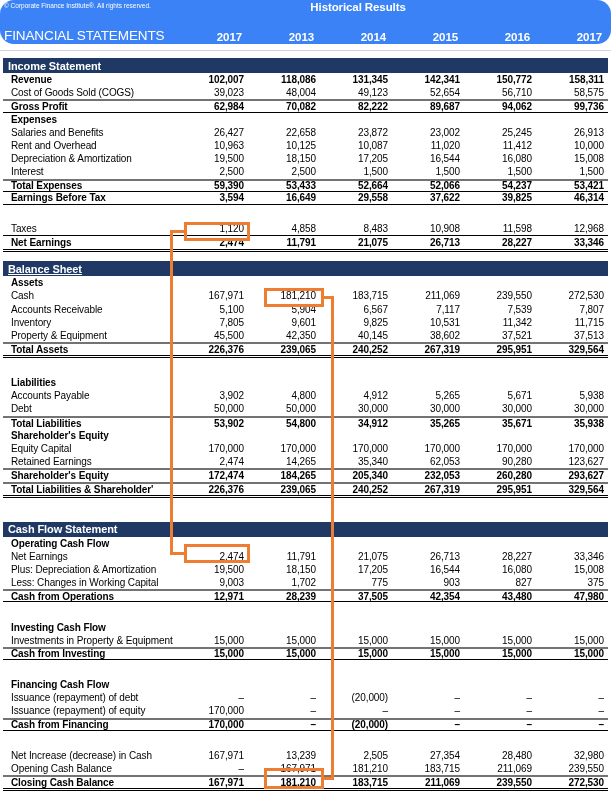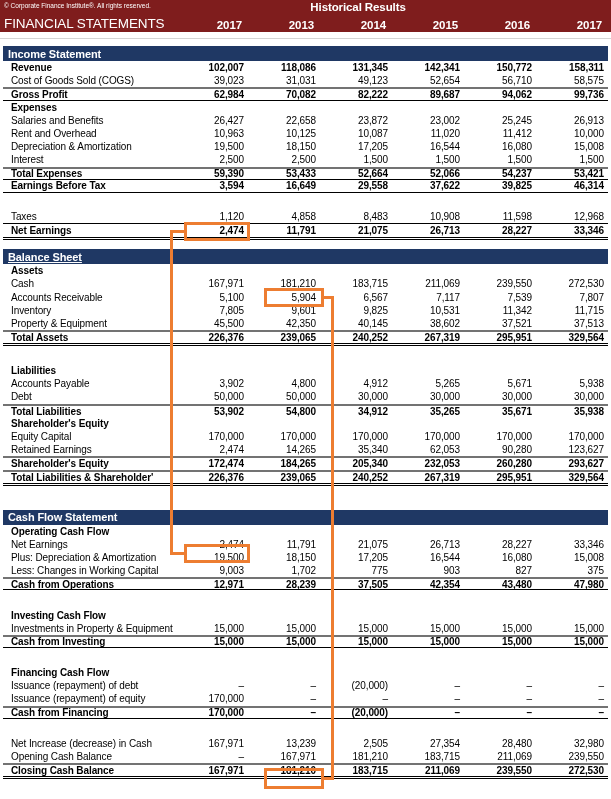--- a/index.html
+++ b/index.html
@@ -4,21 +4,21 @@
 <style>
   html,body { margin:0; padding:0; }
   body {
     width:611px; height:799px; background:#ffffff; color:#000;
     font-family:"Liberation Sans", sans-serif; letter-spacing:-0.1px;
   }
   * { box-sizing:border-box; }
   .page { position:relative; width:611px; height:799px; overflow:hidden; background:#fff; }
 
   
-  .hdr { position:relative; height:32px; background:#7f1d1d; color:#fff; }
+  .hdr { position:relative; height:44px; background:#3b82f6; color:#fff;border-radius:14px; }
   .copyright { position:absolute; top:2px; left:4px; font-size:6.5px; letter-spacing:0; }
   .group-title { position:absolute; top:1px; left:262px; width:192px; text-align:center; font-size:11.5px; font-weight:700; }
   .hdr-row { position:absolute; bottom:1px; left:0; right:0; display:flex; align-items:flex-end; }
   .fs-title { flex:0 0 177px; padding-left:4px; font-size:13.5px; font-weight:400; white-space:nowrap; }
   .yr { flex:0 0 72px; text-align:right; padding-right:7px; font-size:11.5px; font-weight:700; }
   .grayline { height:1px; background:#d5d5d5; margin-top:6px; }
 
   
   .secbar {
     height:15px; background:#1F3864; color:#fff; font-weight:700; font-size:11px;
@@ -83,21 +83,21 @@
         <div class="v">102,007</div>
         <div class="v">118,086</div>
         <div class="v">131,345</div>
         <div class="v">142,341</div>
         <div class="v">150,772</div>
         <div class="v">158,311</div>
       </div>
       <div class="r ">
         <div class="lbl">Cost of Goods Sold (COGS)</div>
         <div class="v">39,023</div>
-        <div class="v">31,031</div>
+        <div class="v">48,004</div>
         <div class="v">49,123</div>
         <div class="v">52,654</div>
         <div class="v">56,710</div>
         <div class="v">58,575</div>
       </div>
       <div class="r bold bt2 bb">
         <div class="lbl">Gross Profit</div>
         <div class="v">62,984</div>
         <div class="v">70,082</div>
         <div class="v">82,222</div>

